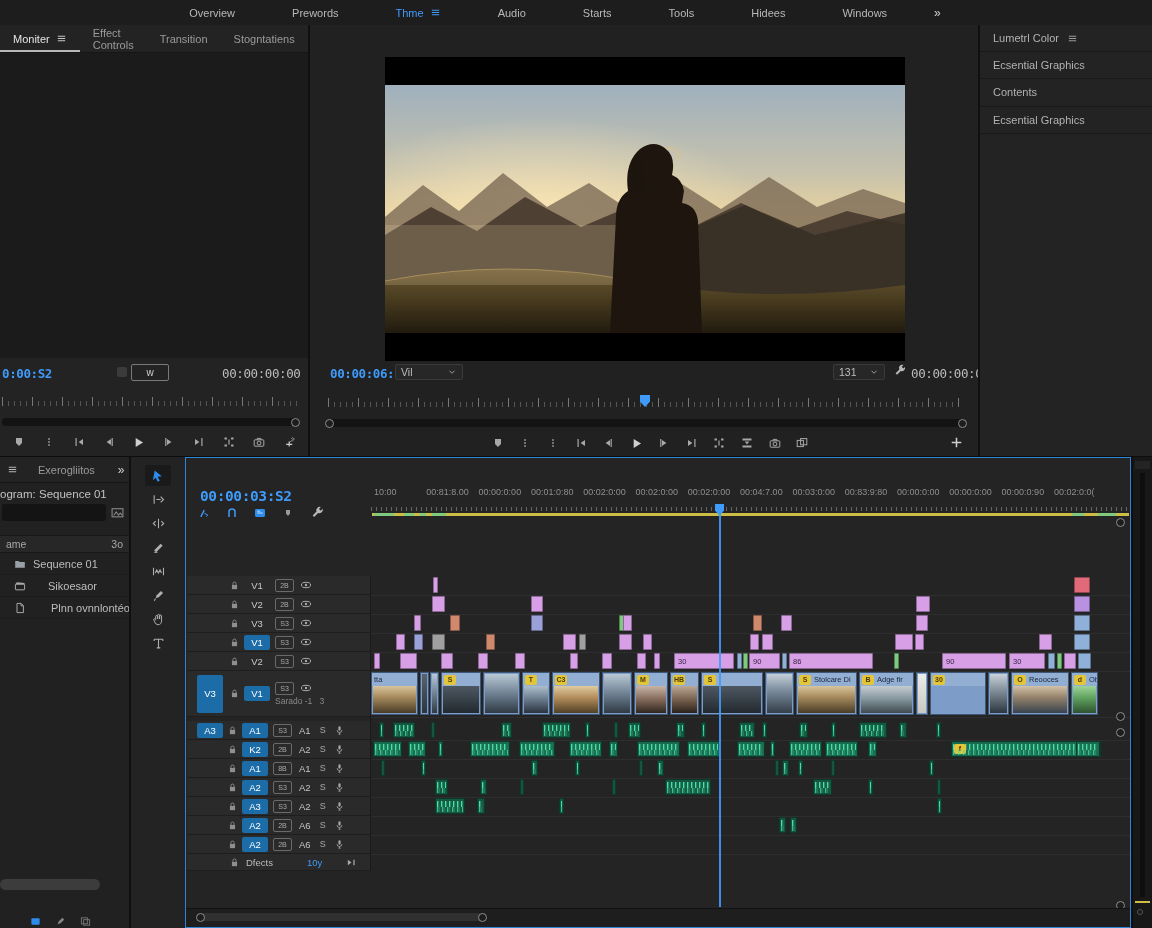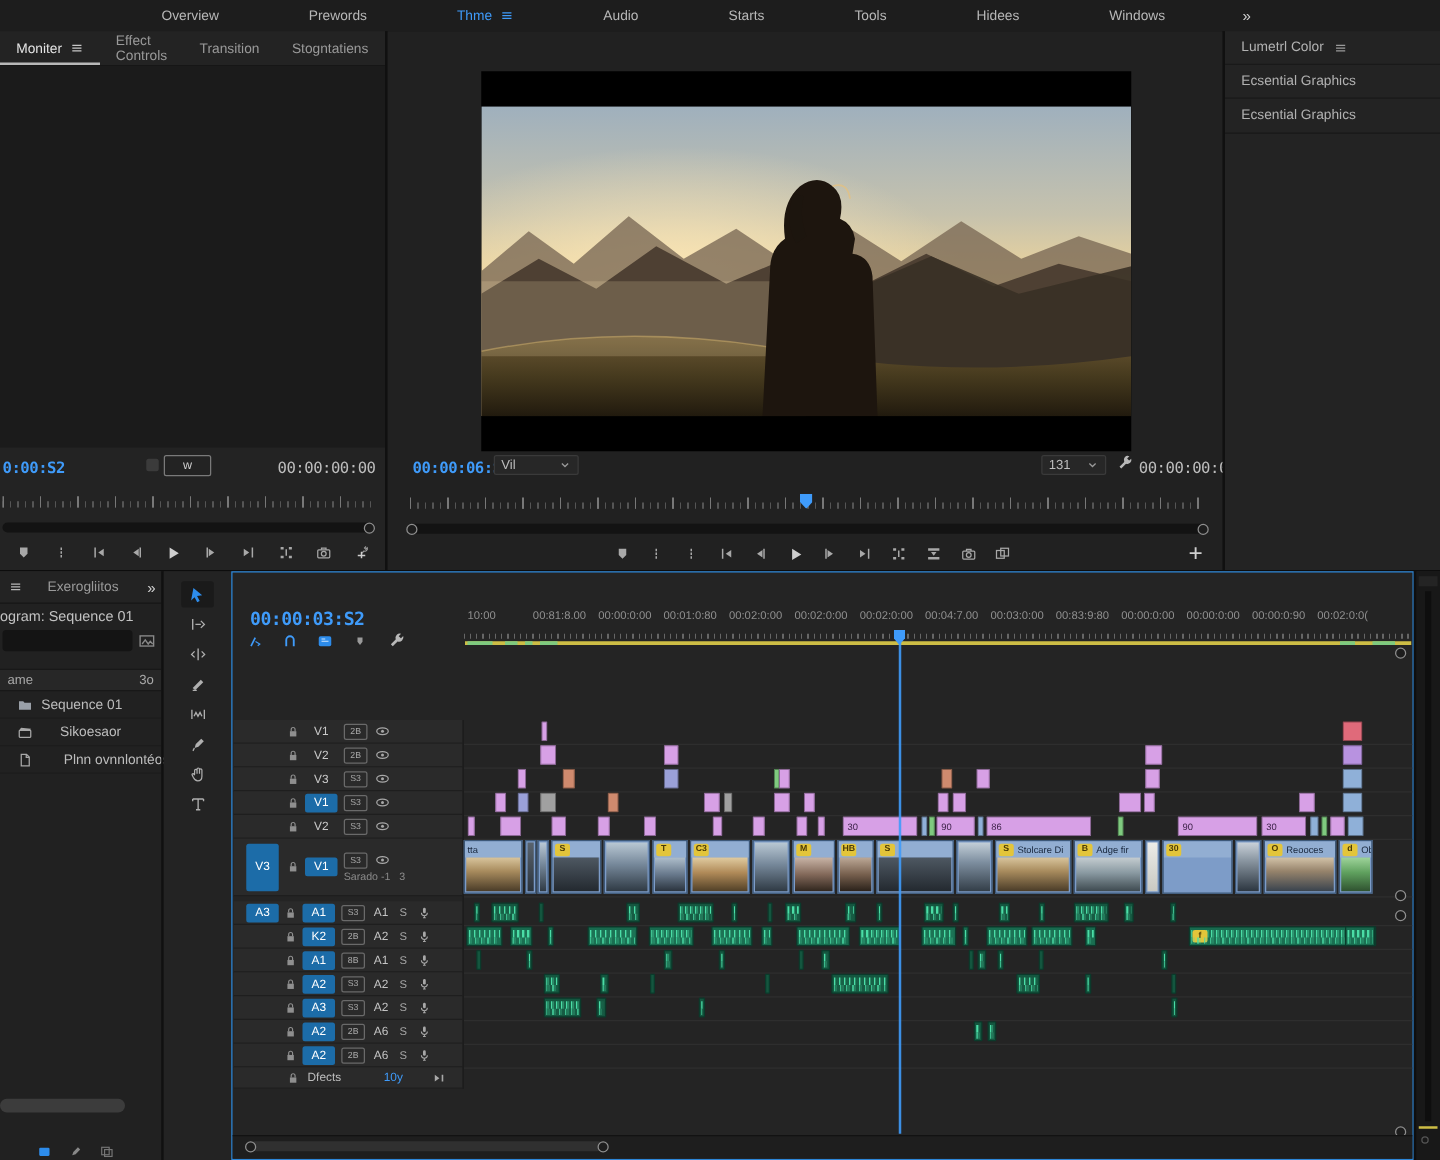--- a/index.html
+++ b/index.html
@@ -5,21 +5,21 @@
   html,body{margin:0;padding:0;background:#101010;}
   #app{position:relative;width:1152px;height:928px;background:#1d1d1d;overflow:hidden;
        font-family:"Liberation Sans","DejaVu Sans",sans-serif;color:#c8c8c8;
        -webkit-font-smoothing:antialiased;}
   .abs{position:absolute;}
   .tc{font-family:"DejaVu Sans Mono","Liberation Mono",monospace;font-size:12.5px;
       letter-spacing:-.4px;color:#3f9bfa;font-weight:bold;}
   .tc.grey{color:#bdbdbd;font-weight:normal;}
   
   #menubar{left:0;top:0;width:1120px;height:25px;background:#1d1d1d;border-bottom:1px solid #141414;
-           display:flex;align-items:center;justify-content:center;gap:16px;font-size:11px;color:#b8b8b8;}
+           display:flex;align-items:center;justify-content:center;gap:1px;font-size:11px;color:#b8b8b8;}
   .menu-item{padding:0 28px;display:flex;align-items:center;gap:6px;height:100%;}
   .menu-item.active{color:#3f9bfa;}
   #menubar .overflow{padding:0 18px;color:#cfcfcf;font-size:12px;}
   
   .tabbar{display:flex;align-items:stretch;background:#232323;font-size:11px;color:#9a9a9a;
           border-bottom:1px solid #161616;}
   .tab{display:flex;align-items:center;gap:6px;padding:0 13px;}
   .tab.active{color:#e4e4e4;box-shadow:inset 0 -2px 0 #b8b8b8;}
   .overflow-ch{display:flex;align-items:center;padding:0 10px;color:#cfcfcf;font-size:12px;margin-left:auto;}
   
@@ -353,20 +353,23 @@
           <span>
             <svg viewBox="0 0 12 12" width="11" height="11">
               <path d="M2 3.5h8M2 6h8M2 8.5h8" stroke="#9a9a9a" stroke-width="1.1"></path>
             </svg>
           </span>
         </div>
         <div class="rrow">
           <span>Ecsential Graphics</span>
         </div>
         <div class="rrow">
+          <span>Contents</span>
+        </div>
+        <div class="rrow">
           <span>Ecsential Graphics</span>
         </div>
       </div>
   </div>
 
   <div class="abs" style="left:308px;top:25px;width:2px;height:431px;background:#101010;"></div>
   <div class="abs" style="left:978px;top:25px;width:2px;height:431px;background:#101010;"></div>
   <div class="abs" style="left:0;top:456px;width:1152px;height:1px;background:#0d0d0d;"></div>
 
   <div class="abs" style="left:0;top:457px;width:129px;height:471px;background:#212121;">

